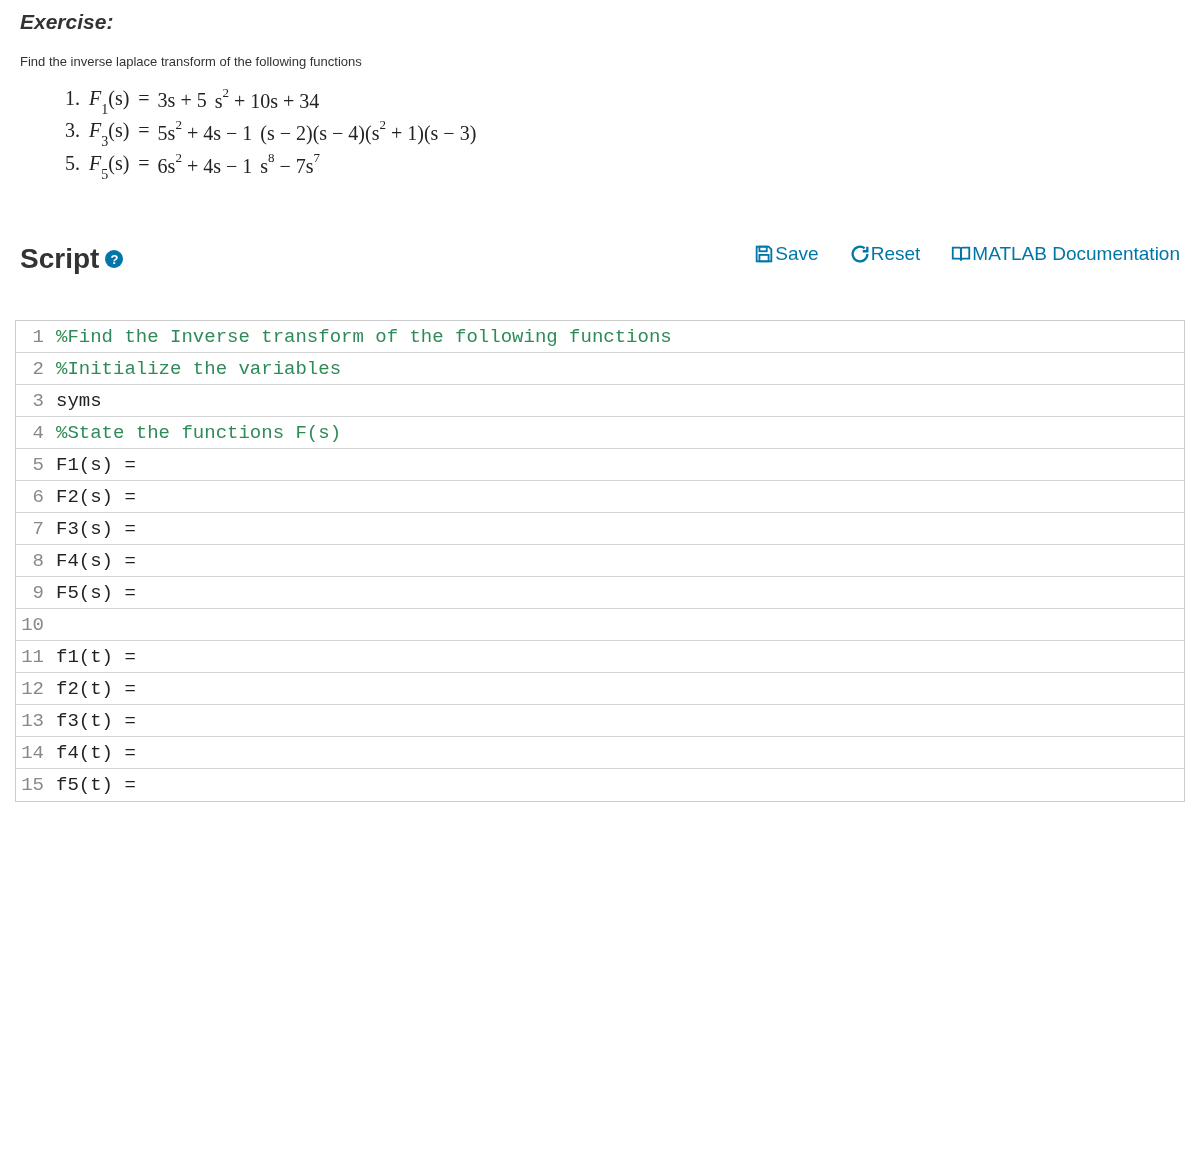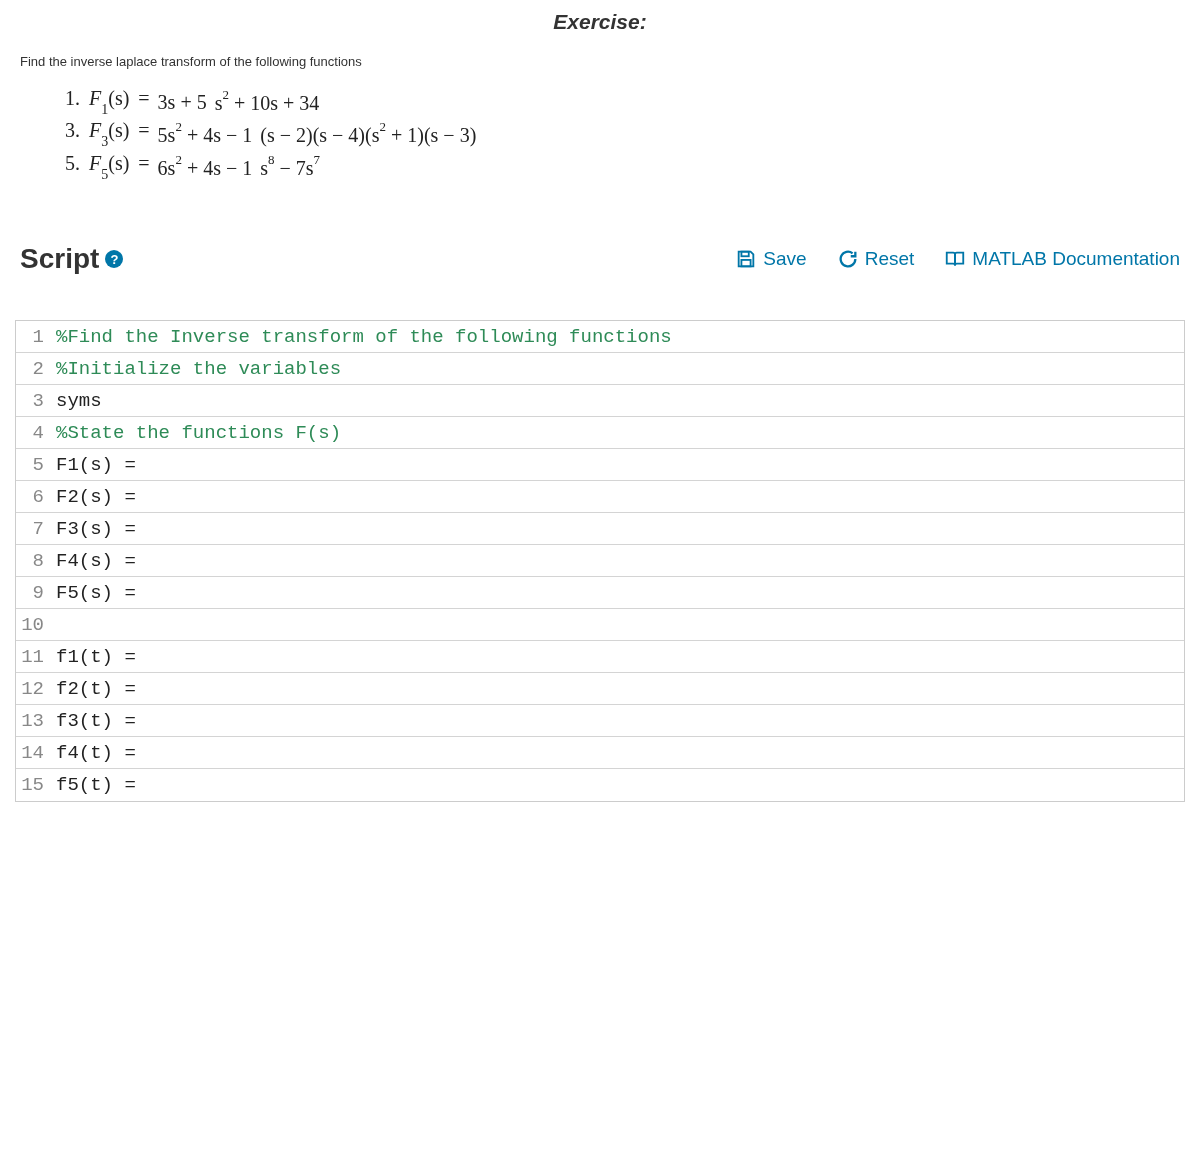--- a/index.html
+++ b/index.html
@@ -3,42 +3,42 @@
   <meta charset="utf-8">
   <style>
     * { box-sizing: border-box; margin: 0; padding: 0; }
     body {
       font-family: Arial, Helvetica, sans-serif;
       background: #fff;
       width: 1200px;
       padding: 10px 20px 0 20px;
       color: #333;
     }
-    .exercise-title { font-style: italic; font-weight: bold; font-size: 21px; color: #333; margin-bottom: 20px; text-align: center; }
+    .exercise-title { font-style: italic; font-weight: bold; font-size: 21px; color: #333; margin-bottom: 20px; }
     .instruction { font-size: 13px; color: #333; margin-bottom: 18px; }
     .math-list { margin-left: 45px; margin-bottom: 65px; font-family: 'Times New Roman', serif; font-size: 20px; color: #222; }
-    .math-item { display: flex; align-items: flex-end; margin-bottom: 6px; line-height: 1.1; }
+    .math-item { display: flex; align-items: center; margin-bottom: 6px; line-height: 1.1; }
     .mi-label { margin-right: 4px; }
     .mi-func { font-style: italic; }
     .mi-sub { font-size: 14px; vertical-align: sub; position: relative; top: 4px; }
     .mi-eq { margin: 0 4px; }
     .frac { display: inline-flex; flex-direction: row; align-items: center; vertical-align: middle; }
     .frac .num, .frac .den { padding: 0 4px; white-space: nowrap; text-align: center; }
     .frac .bar { border-top: 1px solid #222; align-self: stretch; height: 0; }
     .sup { font-size: 13px; vertical-align: super; position: relative; top: -3px; }
-    .script-row { display: flex; align-items: center; justify-content: space-between; margin-bottom: 45px; }
+    .script-row { display: flex; align-items: flex-start; justify-content: space-between; margin-bottom: 45px; }
     .script-left { display: flex; align-items: center; gap: 6px; }
     .script-title { font-size: 28px; font-weight: bold; color: #333; }
     .help-icon {
       display: inline-flex; align-items: center; justify-content: center;
       width: 18px; height: 18px; border-radius: 50%; background: #0076a8;
       color: #fff; font-size: 13px; font-weight: bold;
     }
     .toolbar { display: flex; gap: 30px; align-items: center; }
-    .tool-btn { display: inline-flex; align-items: center; gap: 6px; color: #0076a8; font-size: 19px; cursor: pointer; }
+    .tool-btn { display: inline-flex; align-items: center; color: #0076a8; font-size: 19px; cursor: pointer; }
     .tool-btn svg { width: 22px; height: 22px; }
     .editor { border: 1px solid #ccc; margin: 0 0 0 -5px; width: calc(100% + 10px); }
     .editor-row { display: flex; border-bottom: 1px solid #d4d4d4; font-family: Menlo, Consolas, 'Courier New', monospace; font-size: 19px; height: 32px; line-height: 32px; }
     .editor-row:last-child { border-bottom: none; }
     .gutter { width: 34px; text-align: right; color: #888; padding-right: 6px; background: #fff; flex-shrink: 0; }
     .code { padding-left: 6px; white-space: pre; }
     .cm-comment { color: #2e8b57; }
     .cm-plain { color: #222; }
   </style>
 </head>

